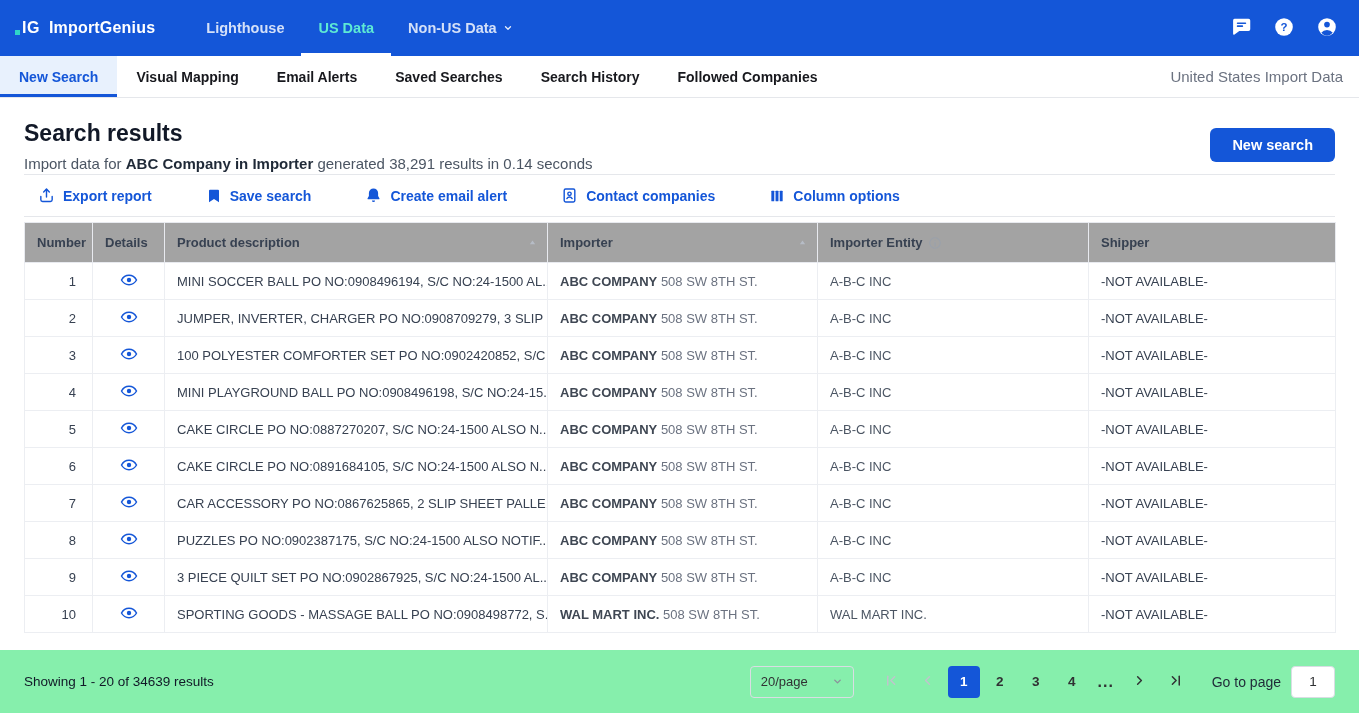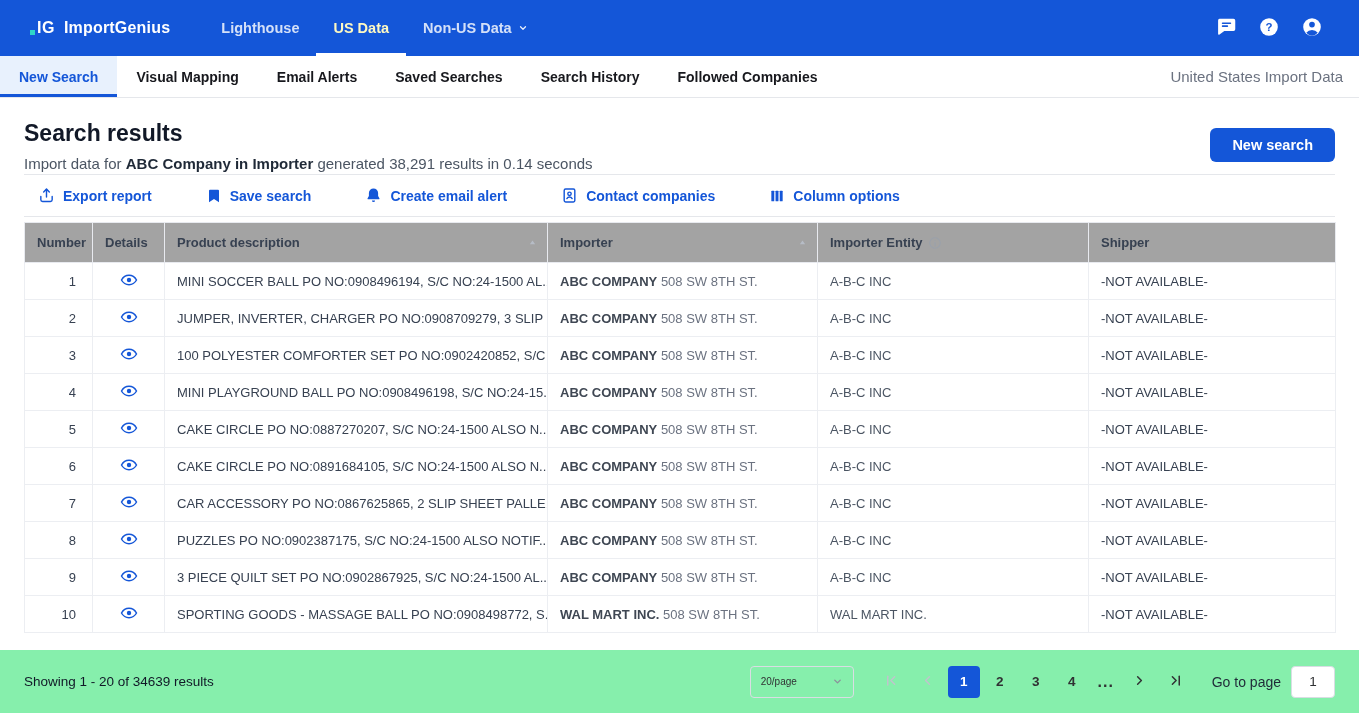--- a/index.html
+++ b/index.html
@@ -9,29 +9,29 @@
     --cell-border:#eceef2;
   }
   *{box-sizing:border-box;}
   html,body{margin:0;padding:0;}
   body{
     width:1359px;height:713px;overflow:hidden;background:#fff;
     font-family:"Liberation Sans","DejaVu Sans",sans-serif;
     display:flex;flex-direction:column;
   }
   
-  .topnav{flex:0 0 56px;background:var(--blue);display:flex;align-items:stretch;padding:0 30px;}
+  .topnav{flex:0 0 56px;background:var(--blue);display:flex;align-items:stretch;padding:0 15px;}
   .logo{display:flex;align-items:center;gap:9px;padding-right:10px;cursor:pointer;}
   .logo-badge{position:relative;color:#fff;font-weight:800;font-size:16px;letter-spacing:.5px;padding-left:7px;}
   .logo-badge::before{content:"";position:absolute;left:0;bottom:2px;width:5px;height:5px;background:#2FD5C8;}
   .logo-name{color:#fff;font-size:16px;font-weight:700;letter-spacing:.2px;}
   .topnav-links{display:flex;margin-left:24px;}
   .topnav-item{display:flex;align-items:center;gap:6px;padding:3px 17px 0;color:rgba(255,255,255,.82);
     font-size:14.5px;font-weight:600;border-bottom:3px solid transparent;cursor:pointer;}
-  .topnav-item.active{color:#fef9c3;border-bottom-color:#fff;}
+  .topnav-item.active{color:#5eead4;border-bottom-color:#fff;}
   .topnav-item .ic{display:inline-flex;color:rgba(255,255,255,.9);}
   .topnav-right{margin-left:auto;display:flex;align-items:center;gap:9px;}
   .icon-btn{width:34px;height:34px;display:flex;align-items:center;justify-content:center;background:transparent;border:none;color:#fff;cursor:pointer;padding:0;}
   
   .subnav{flex:0 0 42px;border-bottom:1px solid var(--border);display:flex;align-items:stretch;background:#fff;}
   .subnav-item{display:flex;align-items:center;padding:0 19px;font-size:14px;font-weight:700;color:#17181d;cursor:pointer;}
   .subnav-item.active{color:var(--blue);background:var(--tab-bg);box-shadow:inset 0 -3px 0 var(--blue);}
   .subnav-right{margin-left:auto;align-self:center;padding-right:16px;color:#6b7280;font-size:15px;}
   
   main{flex:1 1 auto;overflow:hidden;padding:0 24px;}
@@ -57,21 +57,21 @@
   .td-eye{text-align:center;}
   .eye-btn{background:none;border:none;color:var(--blue);cursor:pointer;display:inline-flex;padding:2px;vertical-align:middle;}
   .td-imp b{font-weight:700;color:#3f4753;}
   .addr{color:#6b7280;}
   .td-ent{color:#4b5563;}
   
   footer{flex:0 0 63px;background:#86efac;display:flex;align-items:center;padding:0 24px;position:relative;z-index:2;}
   .showing{font-size:13.5px;color:#111827;}
   .pager{margin-left:auto;display:flex;align-items:center;}
   .page-size{width:104px;height:32px;border:1px solid #d9dde3;border-radius:4px;display:flex;align-items:center;
-    justify-content:space-between;padding:0 10px;font-size:10px;color:#303133;cursor:pointer;margin-right:20px;}
+    justify-content:space-between;padding:0 10px;font-size:13px;color:#303133;cursor:pointer;margin-right:20px;}
   .page-size .ic{display:inline-flex;color:#8b919a;}
   .pg-btn,.pg-num{width:32px;height:32px;display:inline-flex;align-items:center;justify-content:center;background:transparent;
     border:none;border-radius:4px;font-size:13.5px;font-weight:600;color:#303133;cursor:pointer;margin:0 2px;font-family:inherit;padding:0;}
   .pg-btn.disabled{color:#c0c4cc;cursor:default;}
   .pg-num.active{background:var(--blue);color:#fff;}
   .pg-ellipsis{width:32px;display:inline-flex;align-items:center;justify-content:center;color:#303133;font-weight:700;letter-spacing:1px;cursor:pointer;}
   .goto-label{margin-left:18px;margin-right:10px;font-size:14px;color:#1f2937;}
   .goto-input{width:44px;height:32px;border:1px solid #d9dde3;border-radius:4px;text-align:center;font-size:13.5px;color:#303133;font-family:inherit;}
 </style>
 </head>

